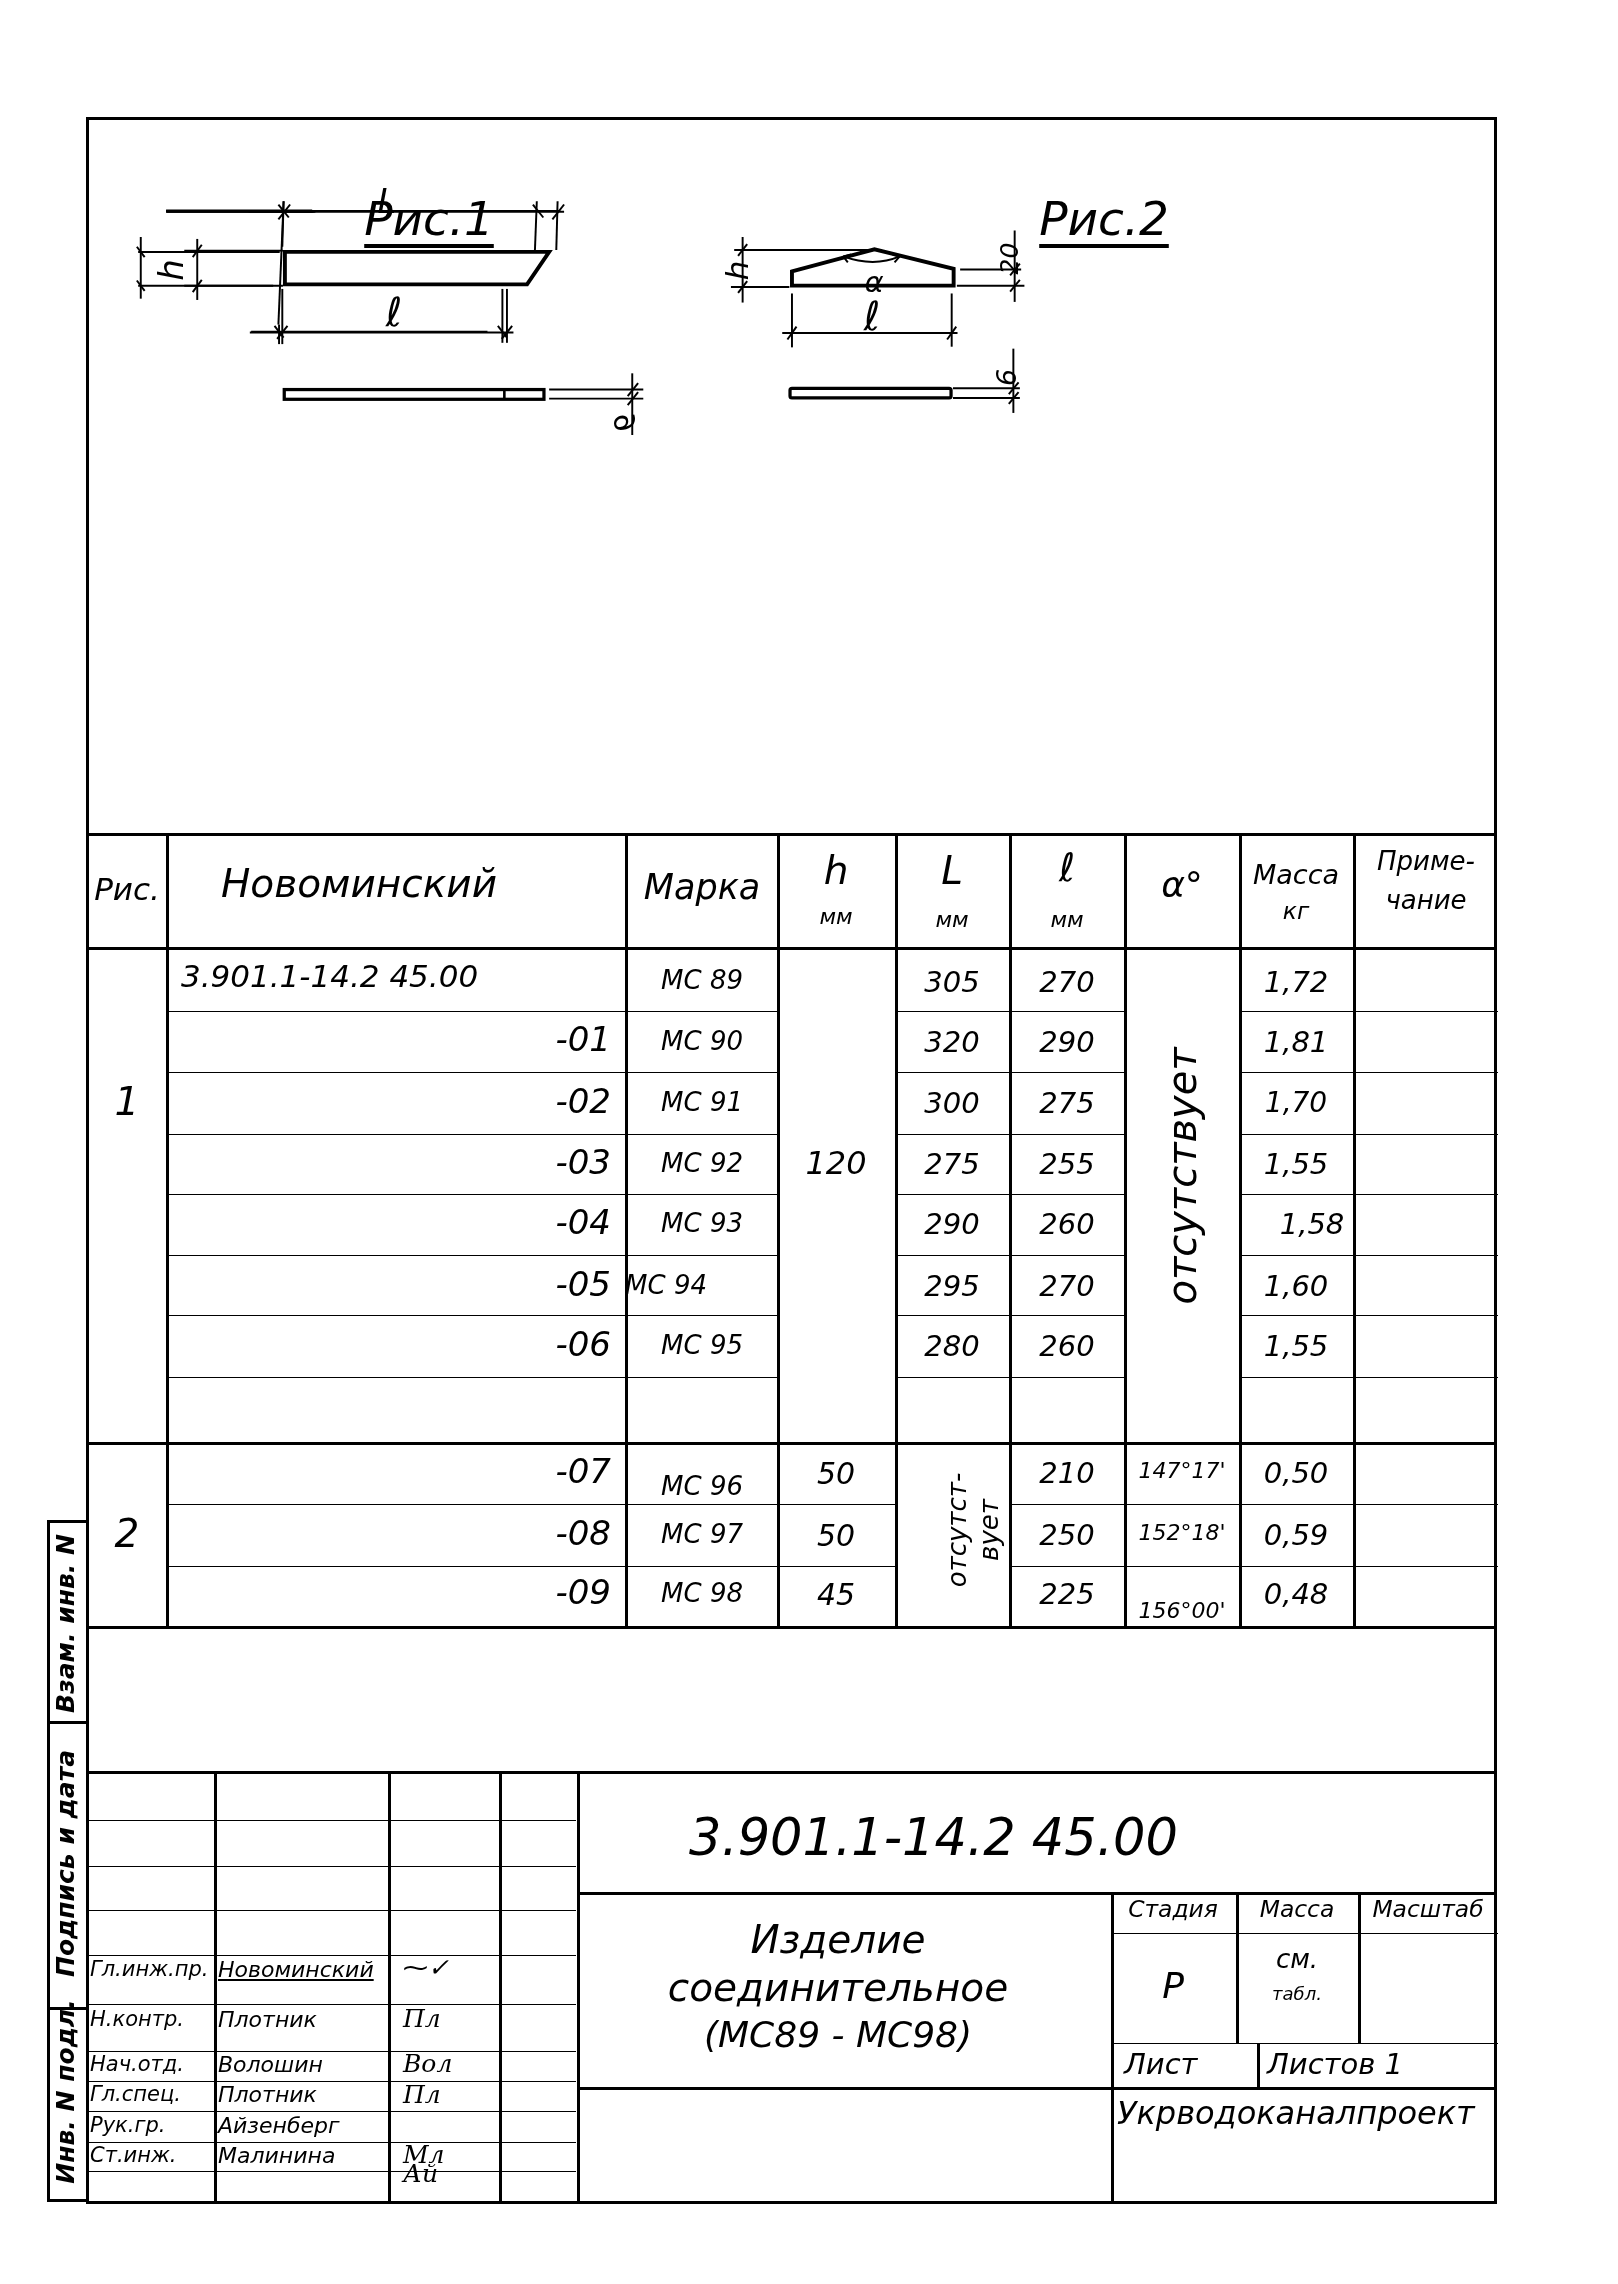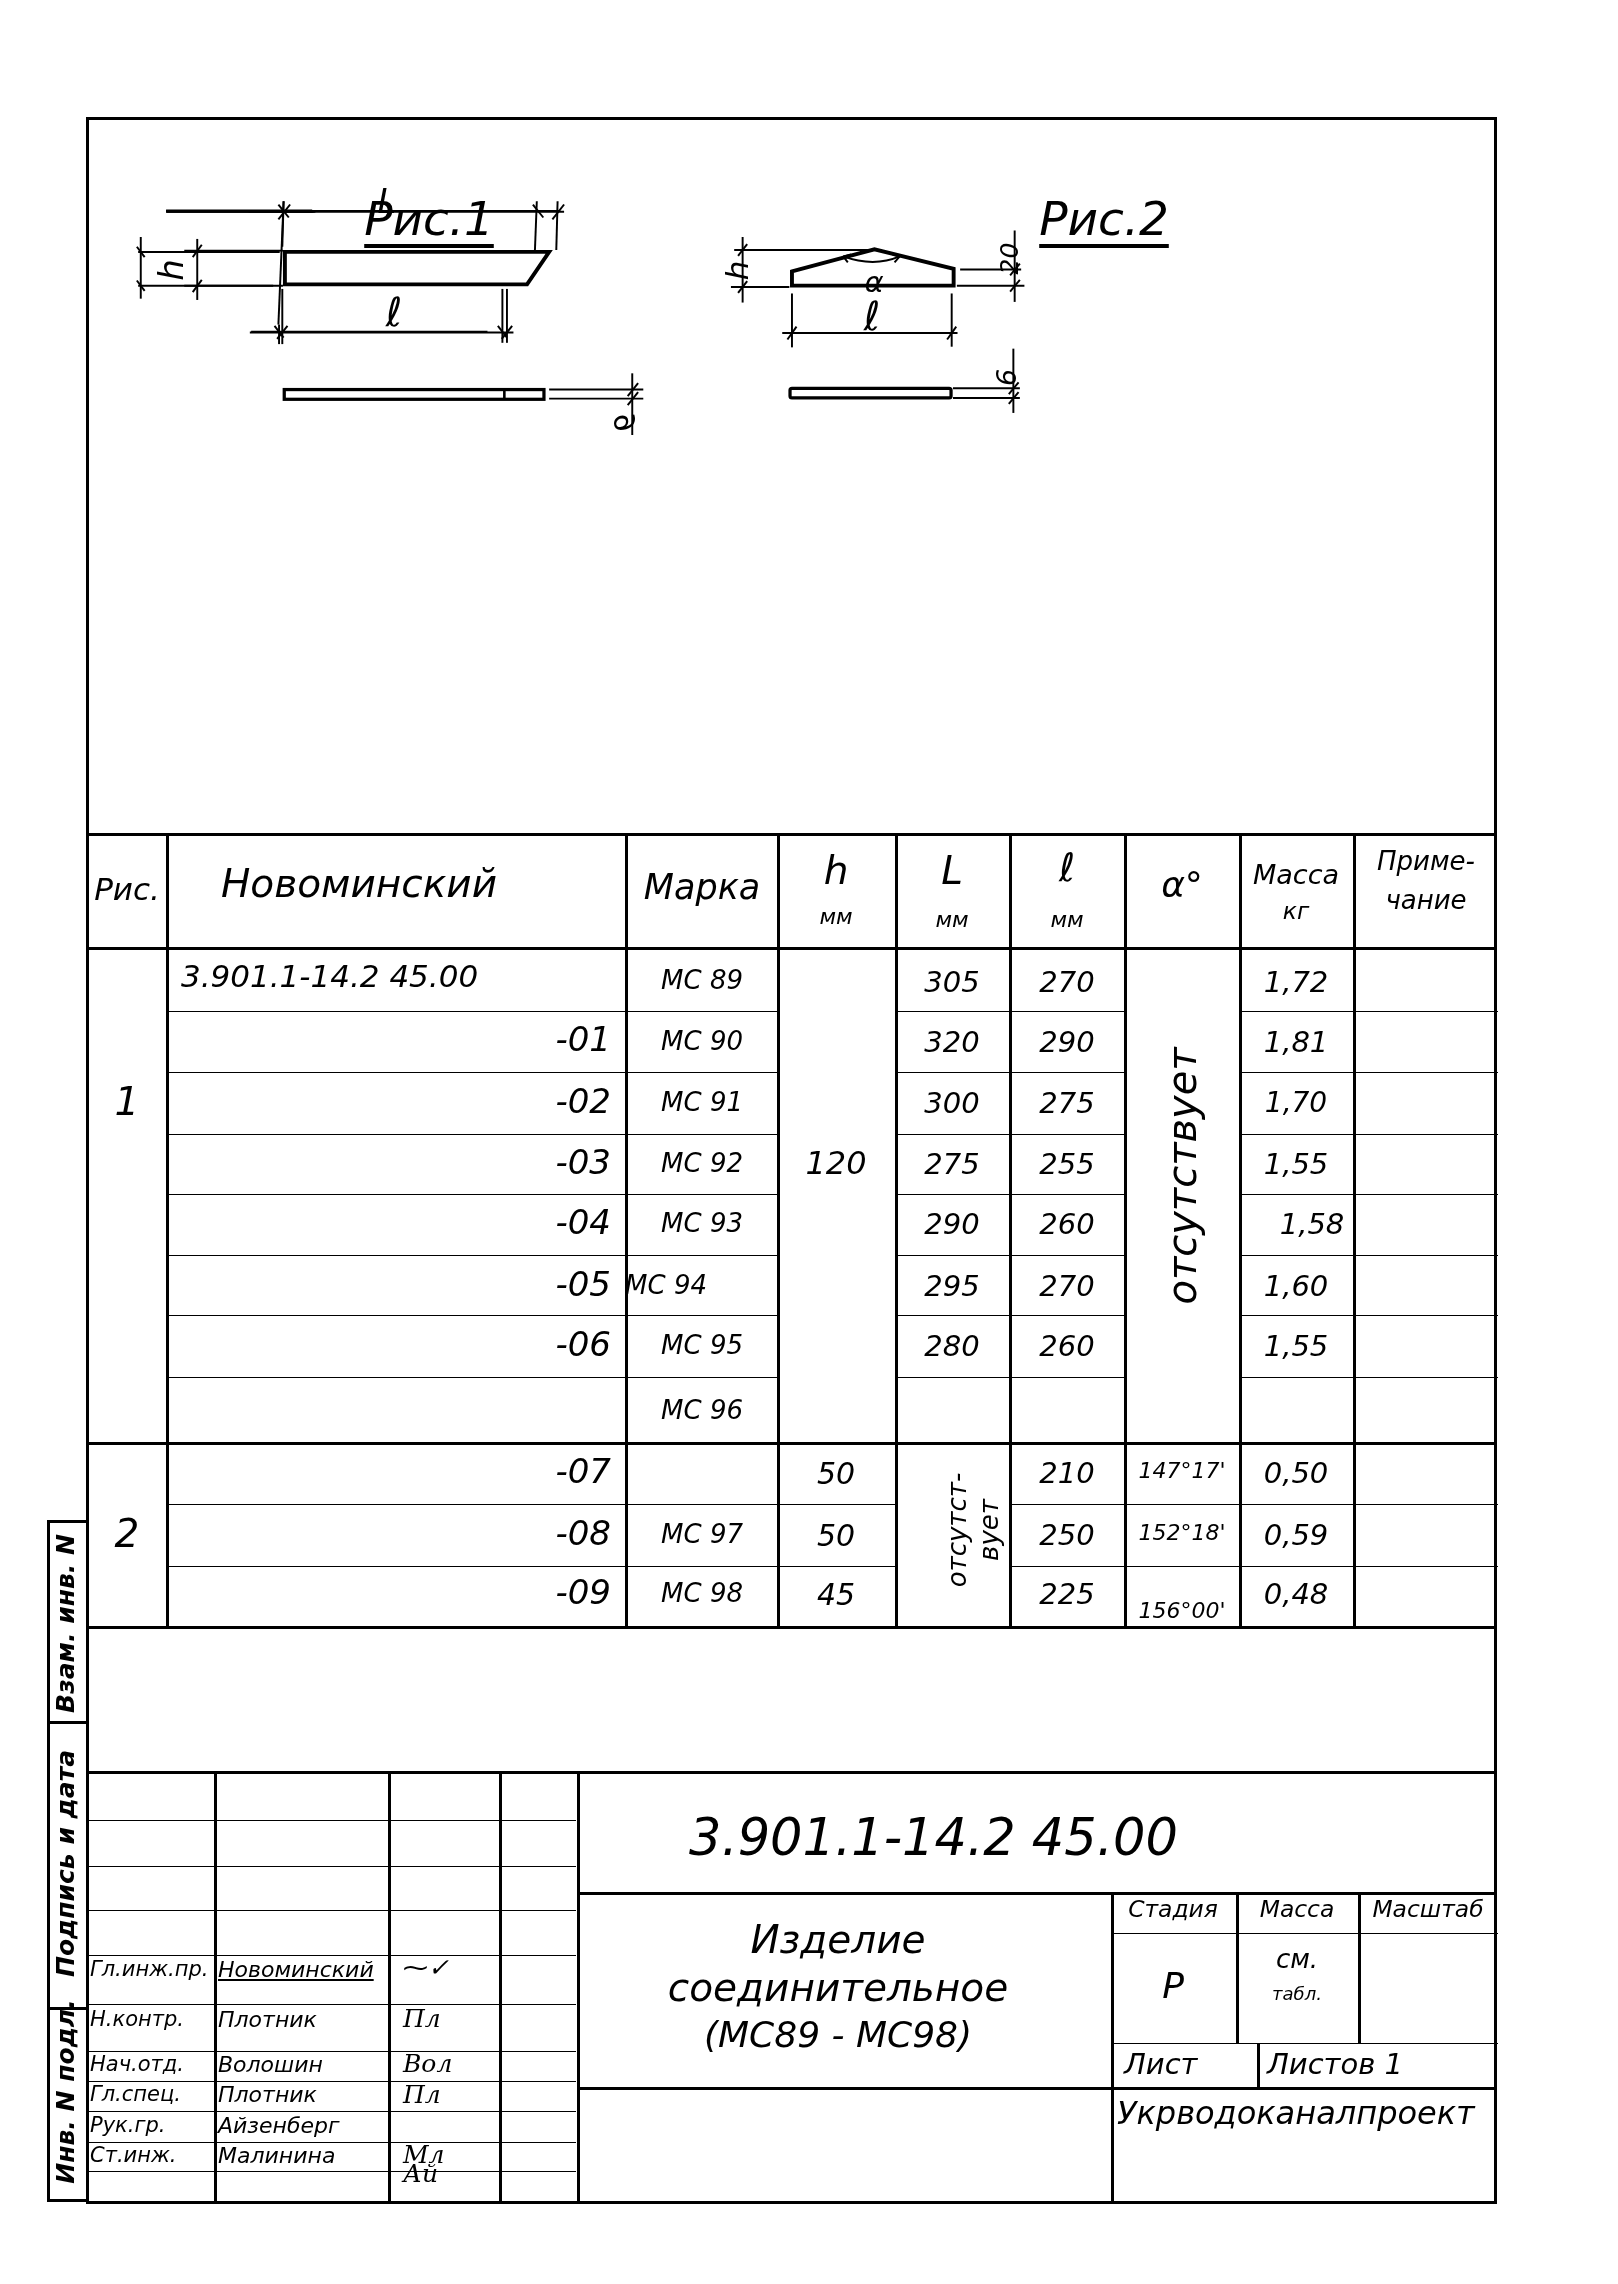--- a/index.html
+++ b/index.html
@@ -405,21 +405,21 @@
 <div class="txt c cell-sm" style="left:702px; top:1332px;">МС 95</div>
 <div class="txt c" style="left:952px; top:1332px; font-size:29px;">280</div>
 <div class="txt c" style="left:1067px; top:1332px; font-size:29px;">260</div>
 <div class="txt c" style="left:1296px; top:1332px; font-size:29px;">1,55</div>
 
 <div class="txt c" style="left:127px; top:1514px; font-size:39px;">2</div>
 <div class="vert" style="left:885px; top:1517px; width:143px; text-align:center; font-size:26px; transform: rotate(-90deg);">отсутст-</div>
 <div class="vert" style="left:917px; top:1517px; width:143px; text-align:center; font-size:26px; transform: rotate(-90deg);">вует</div>
 
 <div class="txt r" style="left:494px; width:117px; top:1454px; font-size:34px;">-07</div>
-<div class="txt c cell-sm" style="left:702px; top:1397px;text-align:center;">МС 96</div>
+<div class="txt c cell-sm" style="left:702px; top:1473px;text-align:center;">МС 96</div>
 <div class="txt c" style="left:836px; top:1459px; font-size:30px;">50</div>
 <div class="txt c" style="left:1067px; top:1459px; font-size:29px;text-align:right;">210</div>
 <div class="txt c" style="left:1182px; top:1460px; font-size:22px;">147°17'</div>
 <div class="txt c" style="left:1296px; top:1459px; font-size:29px;">0,50</div>
 
 <div class="txt r" style="left:494px; width:117px; top:1516px; font-size:34px;">-08</div>
 <div class="txt c cell-sm" style="left:702px; top:1521px;">МС 97</div>
 <div class="txt c" style="left:836px; top:1521px; font-size:30px;">50</div>
 <div class="txt c" style="left:1067px; top:1521px; font-size:29px;">250</div>
 <div class="txt c" style="left:1182px; top:1522px; font-size:22px;">152°18'</div>

